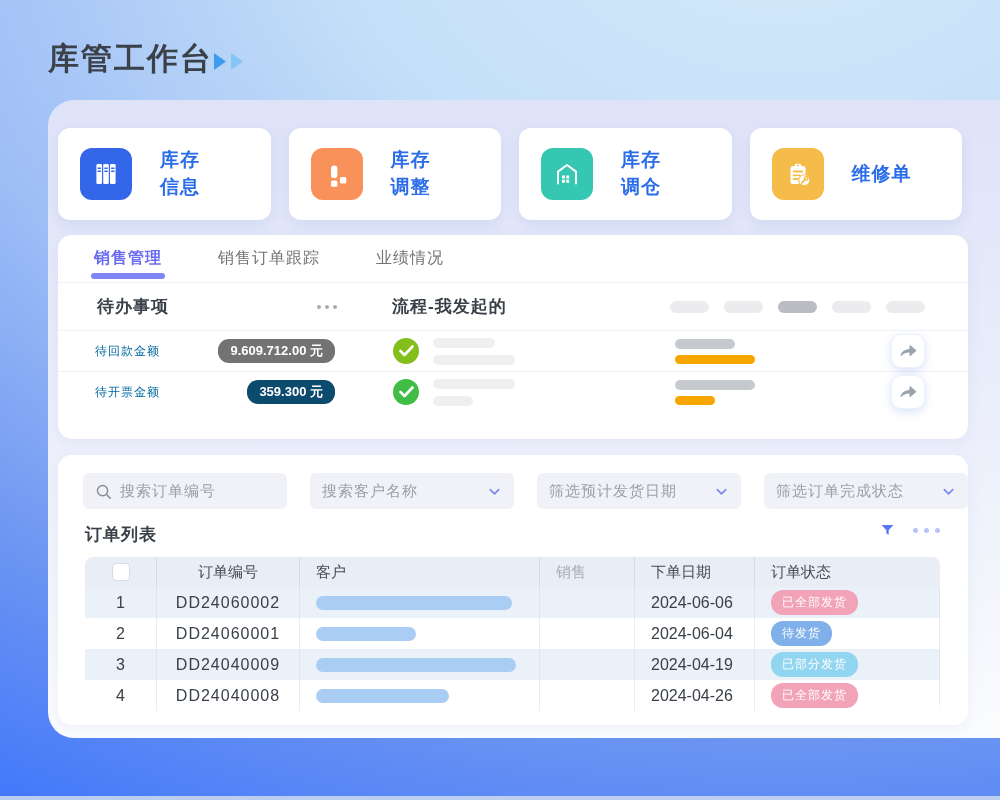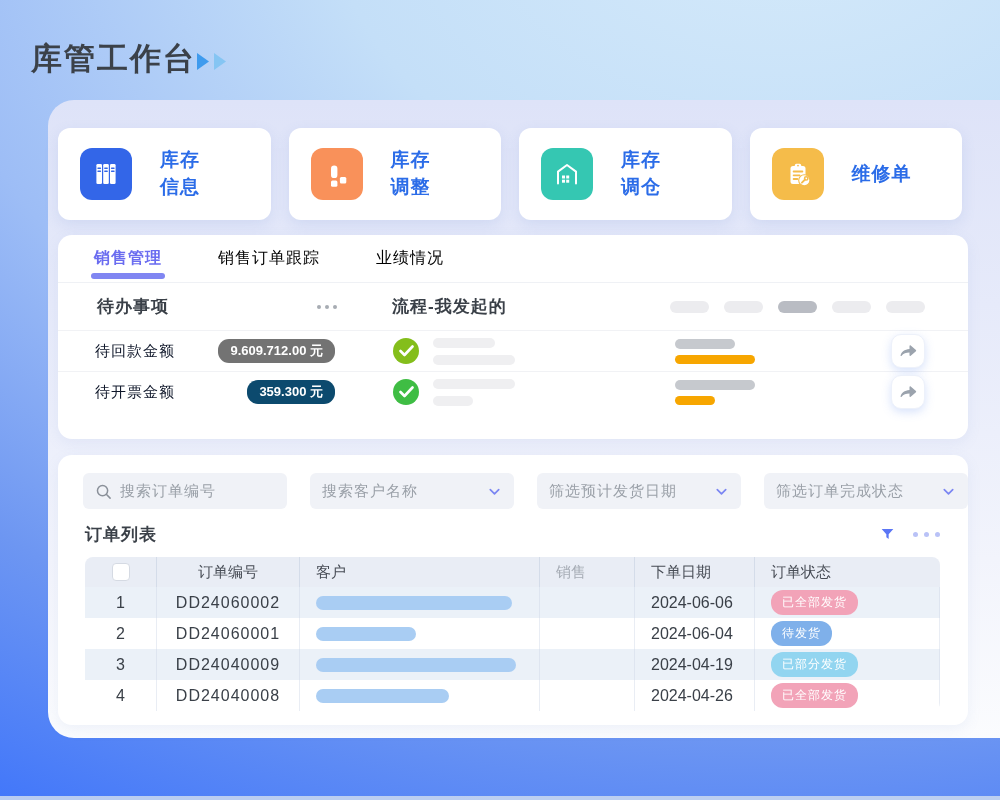--- a/index.html
+++ b/index.html
@@ -6,21 +6,21 @@
   html,body { width:1000px; height:800px; overflow:hidden; }
   body { font-family:"Liberation Sans","DejaVu Sans",sans-serif; }
 
   .stage{
     position:relative; width:1000px; height:800px;
     background: radial-gradient(150% 130% at 78% -12%, #D5EAFA 0%, #C4DFF8 30%, #9DBDF6 58%, #6D96F2 80%, #3B72FB 104%);
   }
   .bottom-strip{ position:absolute; left:0; bottom:0; width:100%; height:4px; background:rgba(205,218,240,.85); }
 
   
-  .title-row{ position:absolute; left:31px; top:38px; display:flex; align-items:center; }
+  .title-row{ position:absolute; left:48px; top:38px; display:flex; align-items:center; }
   .page-title{ font-size:31px; font-weight:800; color:#3B4149; letter-spacing:2px; }
   .play-icons{ display:flex; gap:3px; margin-top:4px; }
 
   
   .shell{
     position:absolute; left:48px; top:100px; right:-26px; height:638px;
     border-radius:26px;
     background:linear-gradient(180deg,#DEE3F8 0%,#E6EAFA 32%,#F2F4FC 72%,#FBFCFE 100%);
   }
 
@@ -38,40 +38,40 @@
   
   .panel{ position:absolute; left:10px; right:58px; background:#fff; border-radius:14px;
           box-shadow:0 4px 14px rgba(120,145,210,.10); }
   .tabs-panel{ top:135px; height:204px; }
   .list-panel{ top:355px; height:270px; }
 
   
   .tabs-row{ height:48px; display:flex; align-items:center; padding:0 36px; gap:56px;
              border-bottom:1px solid #EFF1F5; }
   .tab{ position:relative; height:100%; display:flex; align-items:center; font-size:16px;
-        color:#000000; letter-spacing:1px; cursor:pointer; }
+        color:#737373; letter-spacing:1px; cursor:pointer; }
   .tab.active{ color:#6A6CF0; font-weight:700; }
   .tab .underline{ display:none; }
   .tab.active .underline{ display:block; position:absolute; left:-3px; right:-3px; bottom:3px;
         height:6px; border-radius:3px; background:#8086F2; }
 
   
   .todo-head{ height:47px; display:flex; align-items:center; padding:0 43px 0 39px; }
   .todo-head .h-left{ width:240px; display:flex; justify-content:space-between; align-items:center; }
   .head-title{ font-size:17px; font-weight:700; color:#3A4048; letter-spacing:1px; }
   .dots-gray{ display:flex; gap:4px; cursor:pointer; }
   .dots-gray i{ width:4px; height:4px; border-radius:50%; background:#A7ACB3; }
   .todo-head .h-right{ margin-left:55px; }
   .pillbar{ margin-left:auto; display:flex; gap:15px; }
   .pillbar i{ width:39px; height:12px; border-radius:6px; background:#ECECEF; }
   .pillbar i.dark{ background:#B9BCC3; }
 
   .todo-row{ height:41px; display:flex; align-items:center; padding:0 43px 0 37px;
              border-top:1px solid #F1F2F5; }
-  .t-label{ width:130px; font-size:15px; color:#0f172a; letter-spacing:1px; }
+  .t-label{ width:130px; font-size:12px; color:#0369a1; letter-spacing:1px; }
   .t-badge-wrap{ width:110px; display:flex; justify-content:flex-end; }
   .amount-badge{ color:#fff; font-size:13px; font-weight:700; padding:3px 12px;
                  border-radius:11px; white-space:nowrap; }
   .t-check{ width:26px; height:26px; border-radius:50%; margin-left:58px; flex:0 0 auto;
             display:flex; align-items:center; justify-content:center; }
   .sk-bars{ margin-left:14px; width:100px; display:flex; flex-direction:column; gap:7px; }
   .sk-bars i{ height:10px; border-radius:5px; background:#EFEFF1; }
   .sk2{ margin-left:142px; width:100px; display:flex; flex-direction:column; gap:6px; }
   .sk2 .g{ height:10px; border-radius:5px; background:#C6C9CE; }
   .sk2 .o{ height:9px; border-radius:4.5px; background:#F7A600; }
@@ -80,21 +80,21 @@
               display:flex; align-items:center; justify-content:center; cursor:pointer; }
 
   
   .filters{ display:flex; gap:23px; margin:18px 0 0 25px; }
   .filter{ width:228px; height:36px; background:#F0F2F7; border-radius:6px;
            display:flex; align-items:center; padding:0 12px; gap:8px;
            font-size:15px; color:#9AA0A8; letter-spacing:1px; cursor:pointer; }
   .filter .lbl{ flex:1; }
 
   
-  .list-head{ margin:14px 28px 0 27px; display:flex; align-items:center; }
+  .list-head{ margin:14px 28px 0 27px; display:flex; align-items:flex-start; }
   .list-title{ font-size:17px; font-weight:700; color:#3A4048; letter-spacing:1px; }
   .list-head-icons{ margin-left:auto; display:flex; align-items:center; gap:18px; }
   .dots-purple{ display:flex; gap:6px; cursor:pointer; }
   .dots-purple i{ width:5px; height:5px; border-radius:50%; background:#B9C2F7; }
 
   .table{ margin:11px 0 0 27px; width:855px; border-radius:8px; overflow:hidden;
           font-size:16px; color:#3A4048; }
   .tr{ display:grid; grid-template-columns:72px 143px 240px 95px 120px 185px; }
   .tr.thead{ background:#E9EDF5; height:30px; font-size:15px; color:#474C55; }
   .td{ display:flex; align-items:center; border-right:1px solid rgba(195,205,222,.55); }

